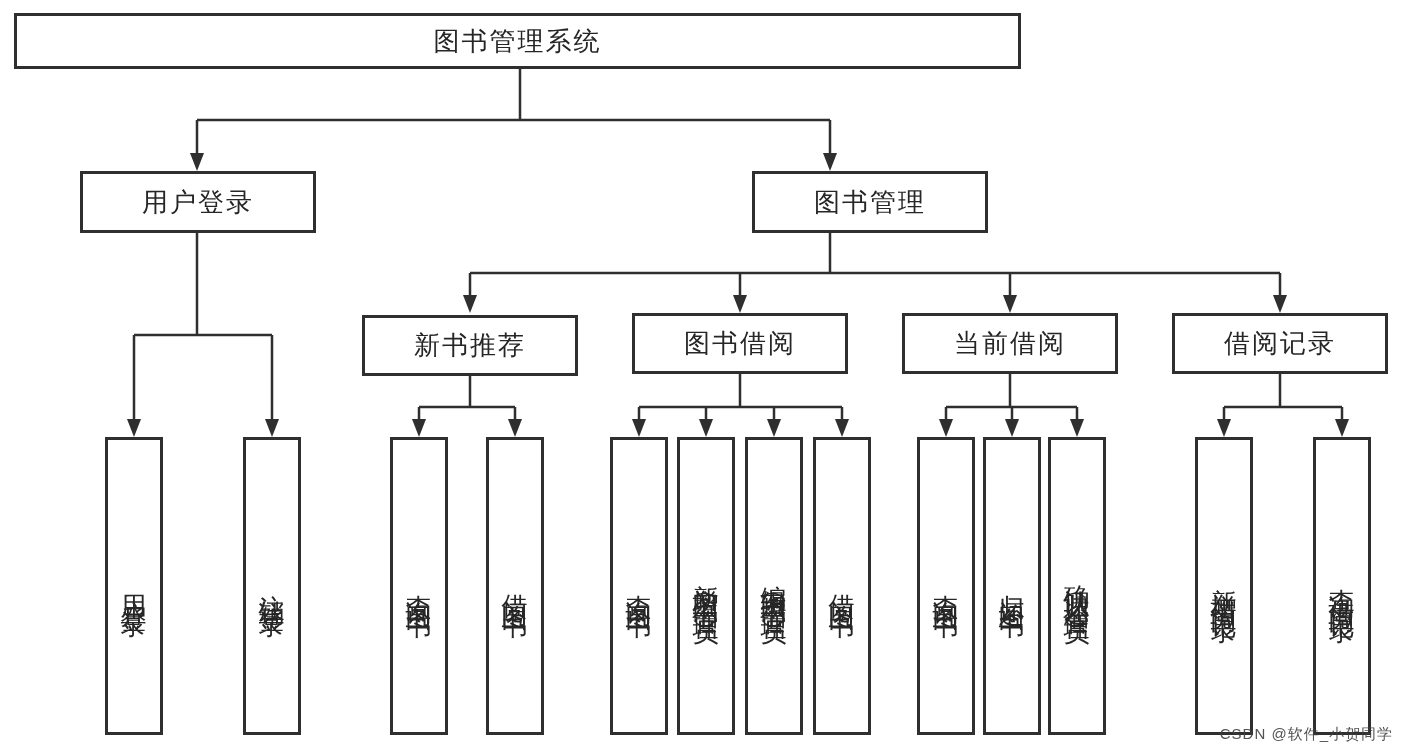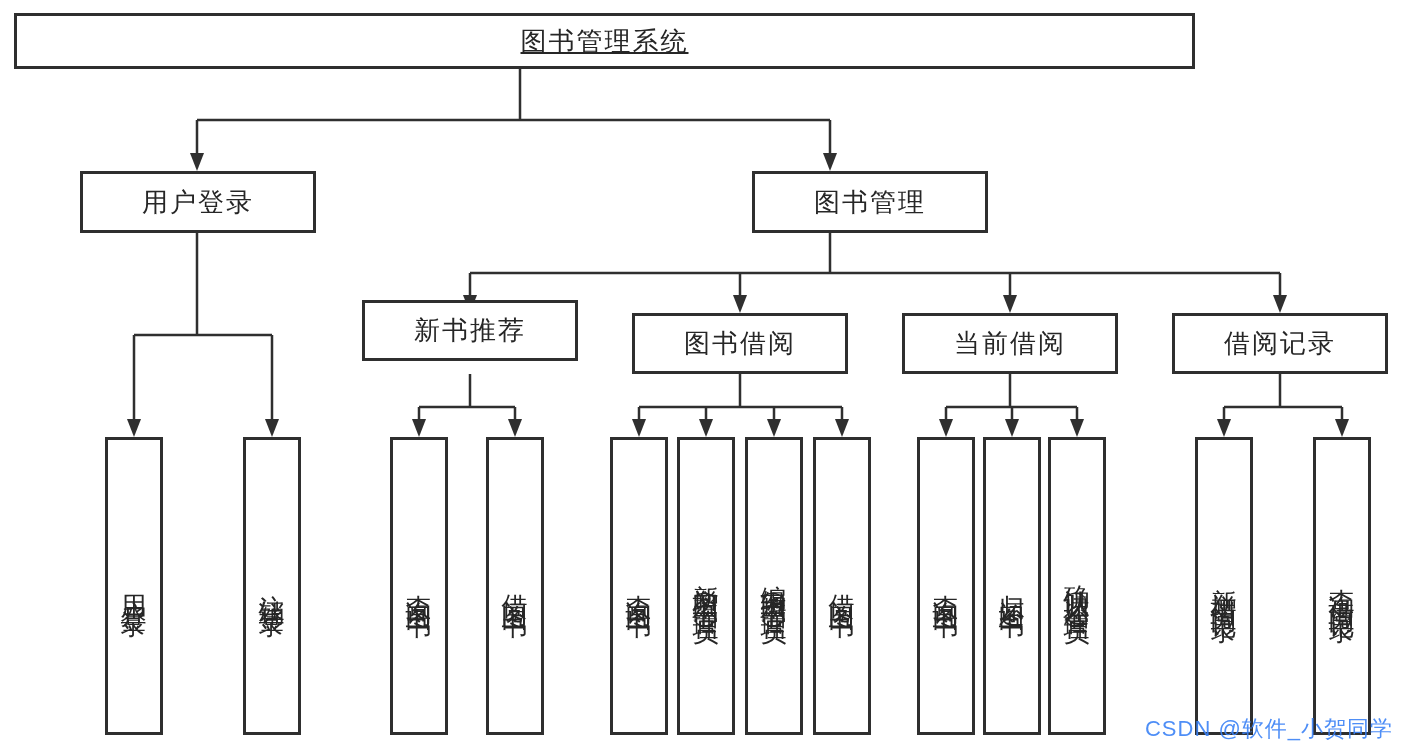--- a/index.html
+++ b/index.html
@@ -41,22 +41,22 @@
     letter-spacing: 6px;
     line-height: 1;
   }
   .vnode.long {
     letter-spacing: 5px;
   }
   .watermark {
     position: absolute;
     right: 12px;
     bottom: 3px;
-    font-size: 22px;
-    color: #3b82f6;
+    font-size: 15px;
+    color: #404040;
     letter-spacing: 1px;
     opacity: 0.9;
     pointer-events: none;
   }
 </style>
 </head>
 <body>
 
 <div class="canvas">
 
@@ -86,26 +86,26 @@
       <polygon points="767,419 781,419 774,437"></polygon>
       <polygon points="835,419 849,419 842,437"></polygon>
       <polygon points="939,419 953,419 946,437"></polygon>
       <polygon points="1005,419 1019,419 1012,437"></polygon>
       <polygon points="1070,419 1084,419 1077,437"></polygon>
       <polygon points="1217,419 1231,419 1224,437"></polygon>
       <polygon points="1335,419 1349,419 1342,437"></polygon>
     </g>
   </svg>
 
-  <div class="node" style="left:14px; top:13px; width:1181px; height:56px;text-decoration:underline;">图书管理系统</div>
+  <div class="node" style="left:14px; top:13px; width:1007px; height:56px;">图书管理系统</div>
 
   <div class="node" style="left:80px; top:171px; width:236px; height:62px;">用户登录</div>
   <div class="node" style="left:712px; top:171px; width:236px; height:62px;margin-left:40px;">图书管理</div>
 
-  <div class="node" style="left:362px; top:300px; width:216px; height:61px;">新书推荐</div>
+  <div class="node" style="left:362px; top:315px; width:216px; height:61px;">新书推荐</div>
   <div class="node" style="left:902px; top:313px; width:216px; height:61px;">当前借阅</div>
   <div class="node" style="left:632px; top:313px; width:216px; height:61px;">图书借阅</div>
   <div class="node" style="left:1172px; top:313px; width:216px; height:61px;font-family:Liberation Serif, serif;">借阅记录</div>
 
   <div class="node vnode" style="left:105px; top:437px; width:58px; height:298px;">用户登录</div>
   <div class="node vnode" style="left:243px; top:437px; width:58px; height:298px;">注销登录</div>
 
   <div class="node vnode" style="left:390px; top:437px; width:58px; height:298px;">查询图书</div>
   <div class="node vnode" style="left:486px; top:437px; width:58px; height:298px;">借阅图书</div>
 

